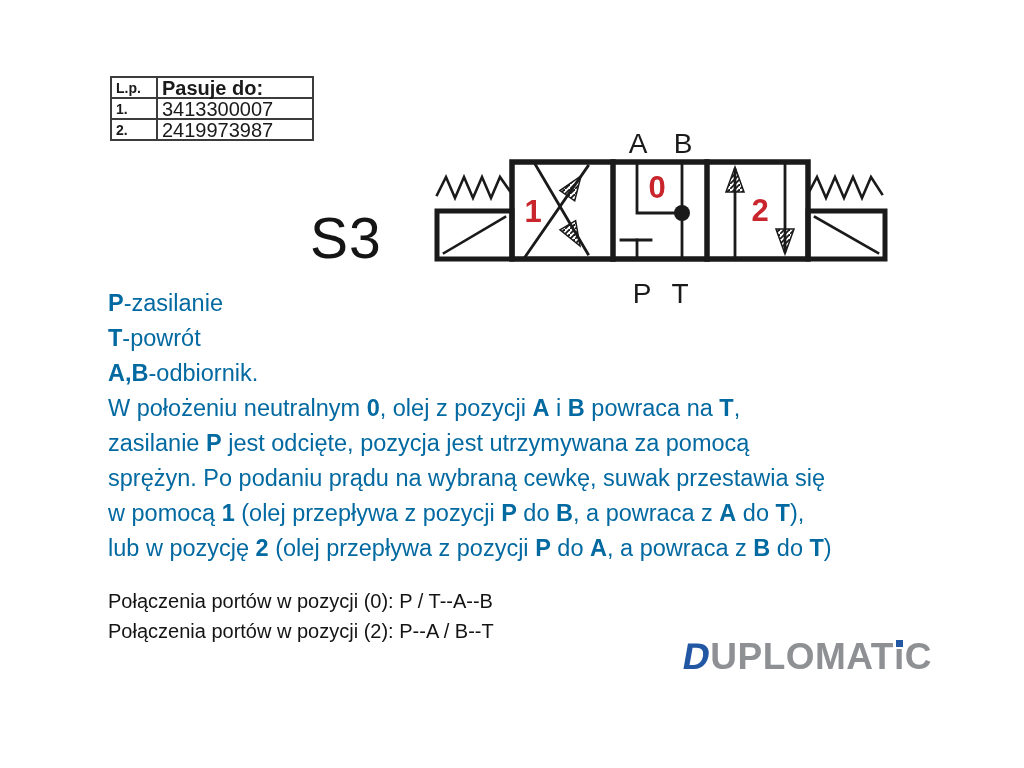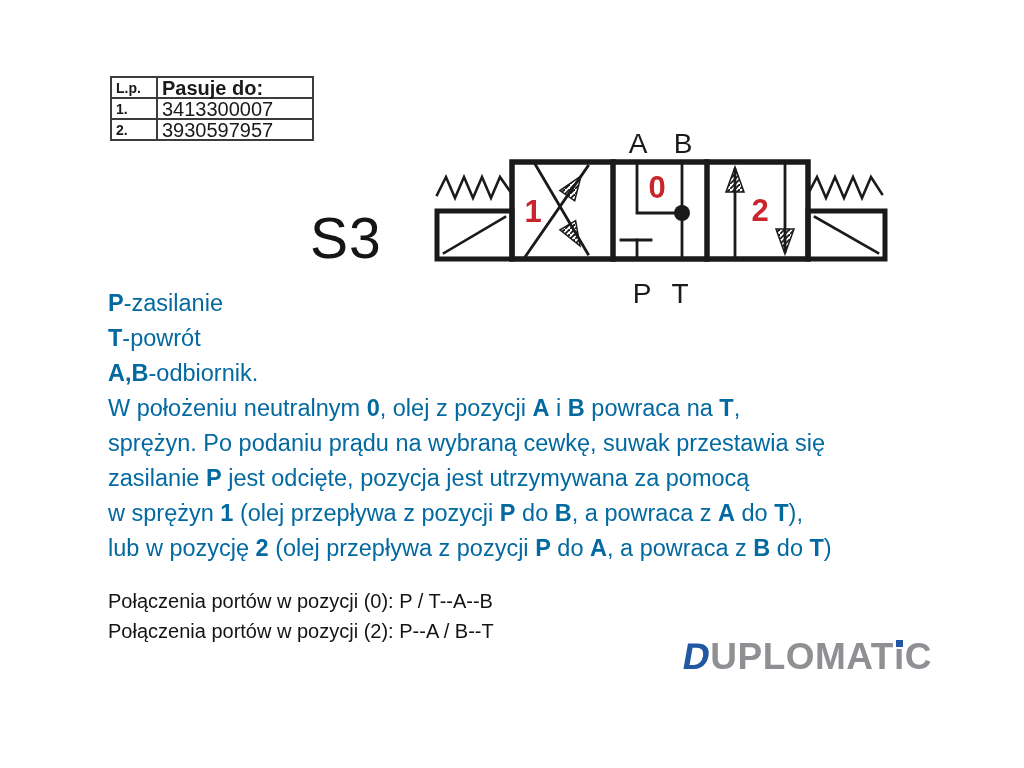--- a/index.html
+++ b/index.html
@@ -78,21 +78,21 @@
         <th class="c2">Pasuje do:</th>
       </tr>
     </thead>
     <tbody>
       <tr>
         <td class="c1">1.</td>
         <td class="c2">3413300007</td>
       </tr>
       <tr>
         <td class="c1">2.</td>
-        <td class="c2">3930597957</td>
+        <td class="c2">2419973987</td>
       </tr>
     </tbody>
   </table>
 
   <div class="model">S3</div>
 
   <svg class="valve" width="470" height="185" viewBox="0 0 470 185" xmlns="http://www.w3.org/2000/svg">
     <defs>
       <pattern id="hatch" width="5" height="5" patternUnits="userSpaceOnUse">
         <path d="M0,5 L5,0" stroke="#1a1a1a" stroke-width="1.8"></path>
@@ -148,23 +148,23 @@
       <text x="227" y="74">0</text>
       <text x="330" y="97">2</text>
     </g>
   </svg>
 
   <div class="textblock">
     <div class="text-line"><b>P</b><span>-zasilanie</span></div>
     <div class="text-line"><b>T</b><span>-powrót</span></div>
     <div class="text-line"><b>A,B</b><span>-odbiornik.</span></div>
     <div class="text-line"><span>W położeniu neutralnym </span><b>0</b><span>, olej z pozycji </span><b>A</b><span> i </span><b>B</b><span> powraca na </span><b>T</b><span>,</span></div>
+    <div class="text-line"><span>zasilanie </span><b>P</b><span> jest odcięte, pozycja jest utrzymywana za pomocą</span></div>
     <div class="text-line"><span>sprężyn. Po podaniu prądu na wybraną cewkę, suwak przestawia się</span></div>
-    <div class="text-line"><span>zasilanie </span><b>P</b><span> jest odcięte, pozycja jest utrzymywana za pomocą</span></div>
-    <div class="text-line"><span>w sprężyn </span><b>1</b><span> (olej przepływa z pozycji </span><b>P</b><span> do </span><b>B</b><span>, a powraca z </span><b>A</b><span> do </span><b>T</b><span>),</span></div>
+    <div class="text-line"><span>w pomocą </span><b>1</b><span> (olej przepływa z pozycji </span><b>P</b><span> do </span><b>B</b><span>, a powraca z </span><b>A</b><span> do </span><b>T</b><span>),</span></div>
     <div class="text-line"><span>lub w pozycję </span><b>2</b><span> (olej przepływa z pozycji </span><b>P</b><span> do </span><b>A</b><span>, a powraca z </span><b>B</b><span> do </span><b>T</b><span>)</span></div>
   </div>
 
   <div class="connections">
     <div>Połączenia portów w pozycji (0): P / T--A--B</div>
     <div>Połączenia portów w pozycji (2): P--A / B--T</div>
   </div>
 
   <div class="logo">
     <span class="logo-d">D</span><span class="logo-mid">UPLOMAT</span><span class="logo-i"><span class="logo-i-dot"></span><span>ı</span></span><span class="logo-c">C</span>

